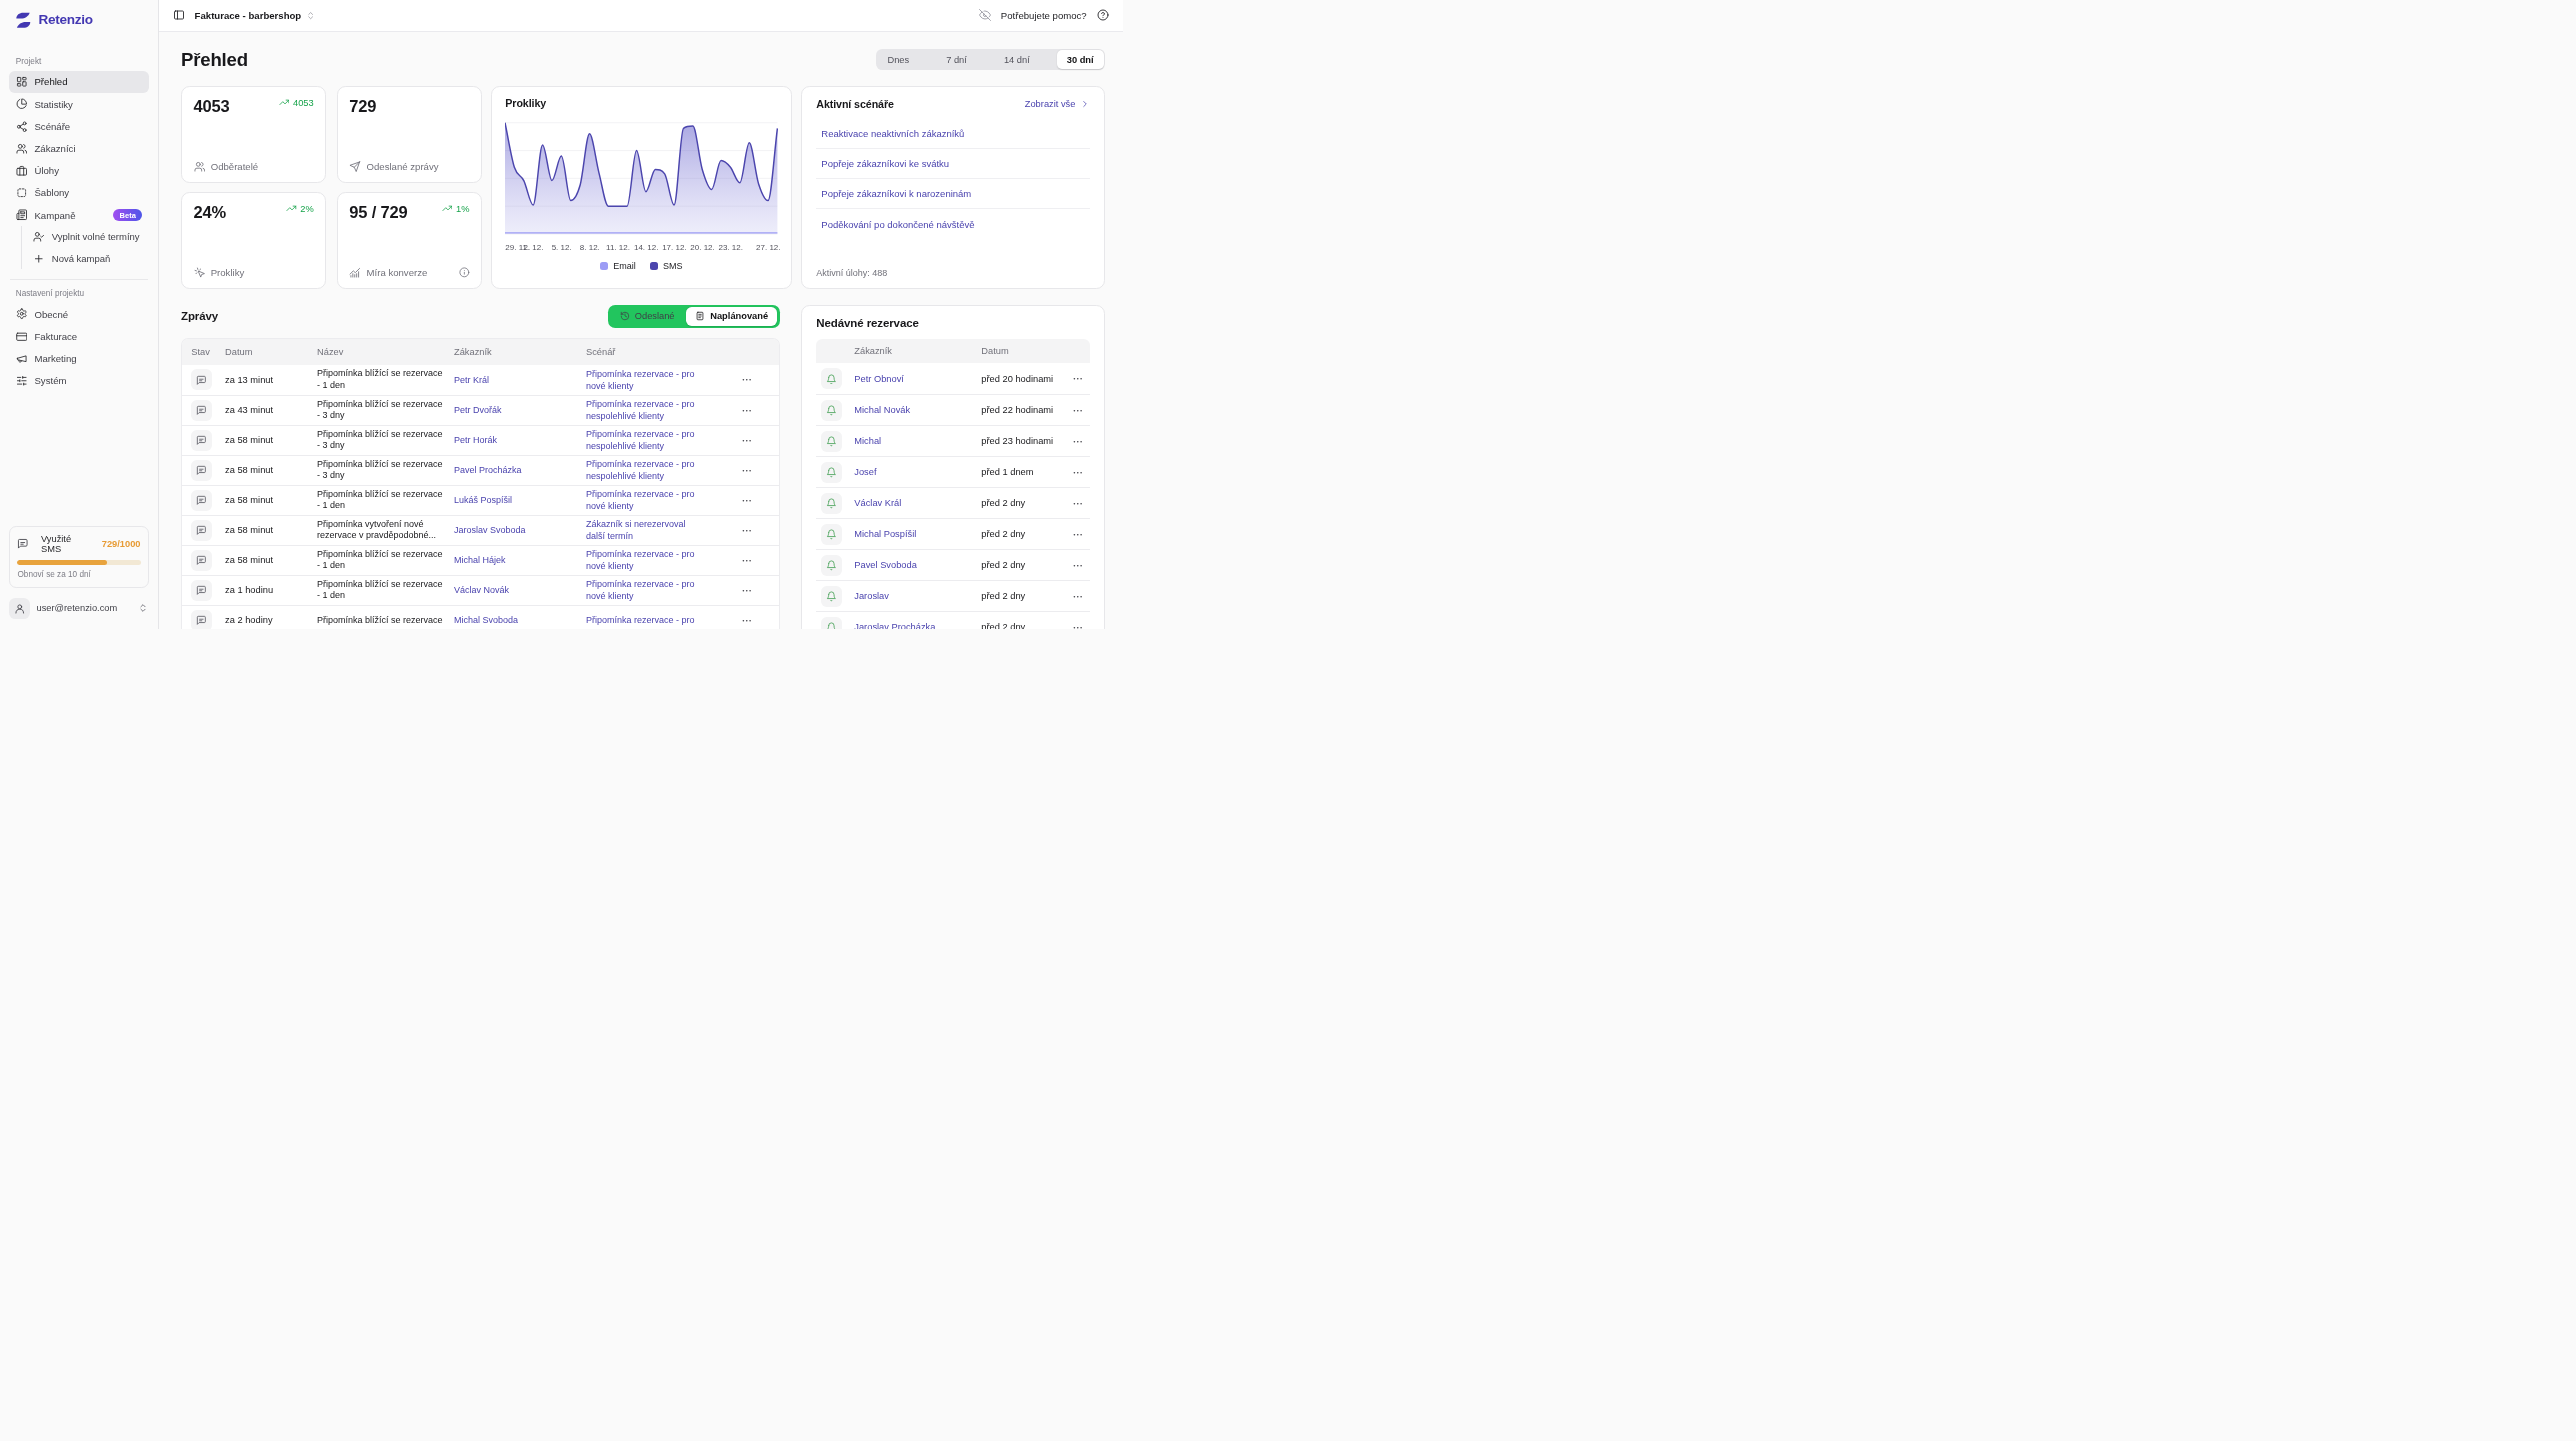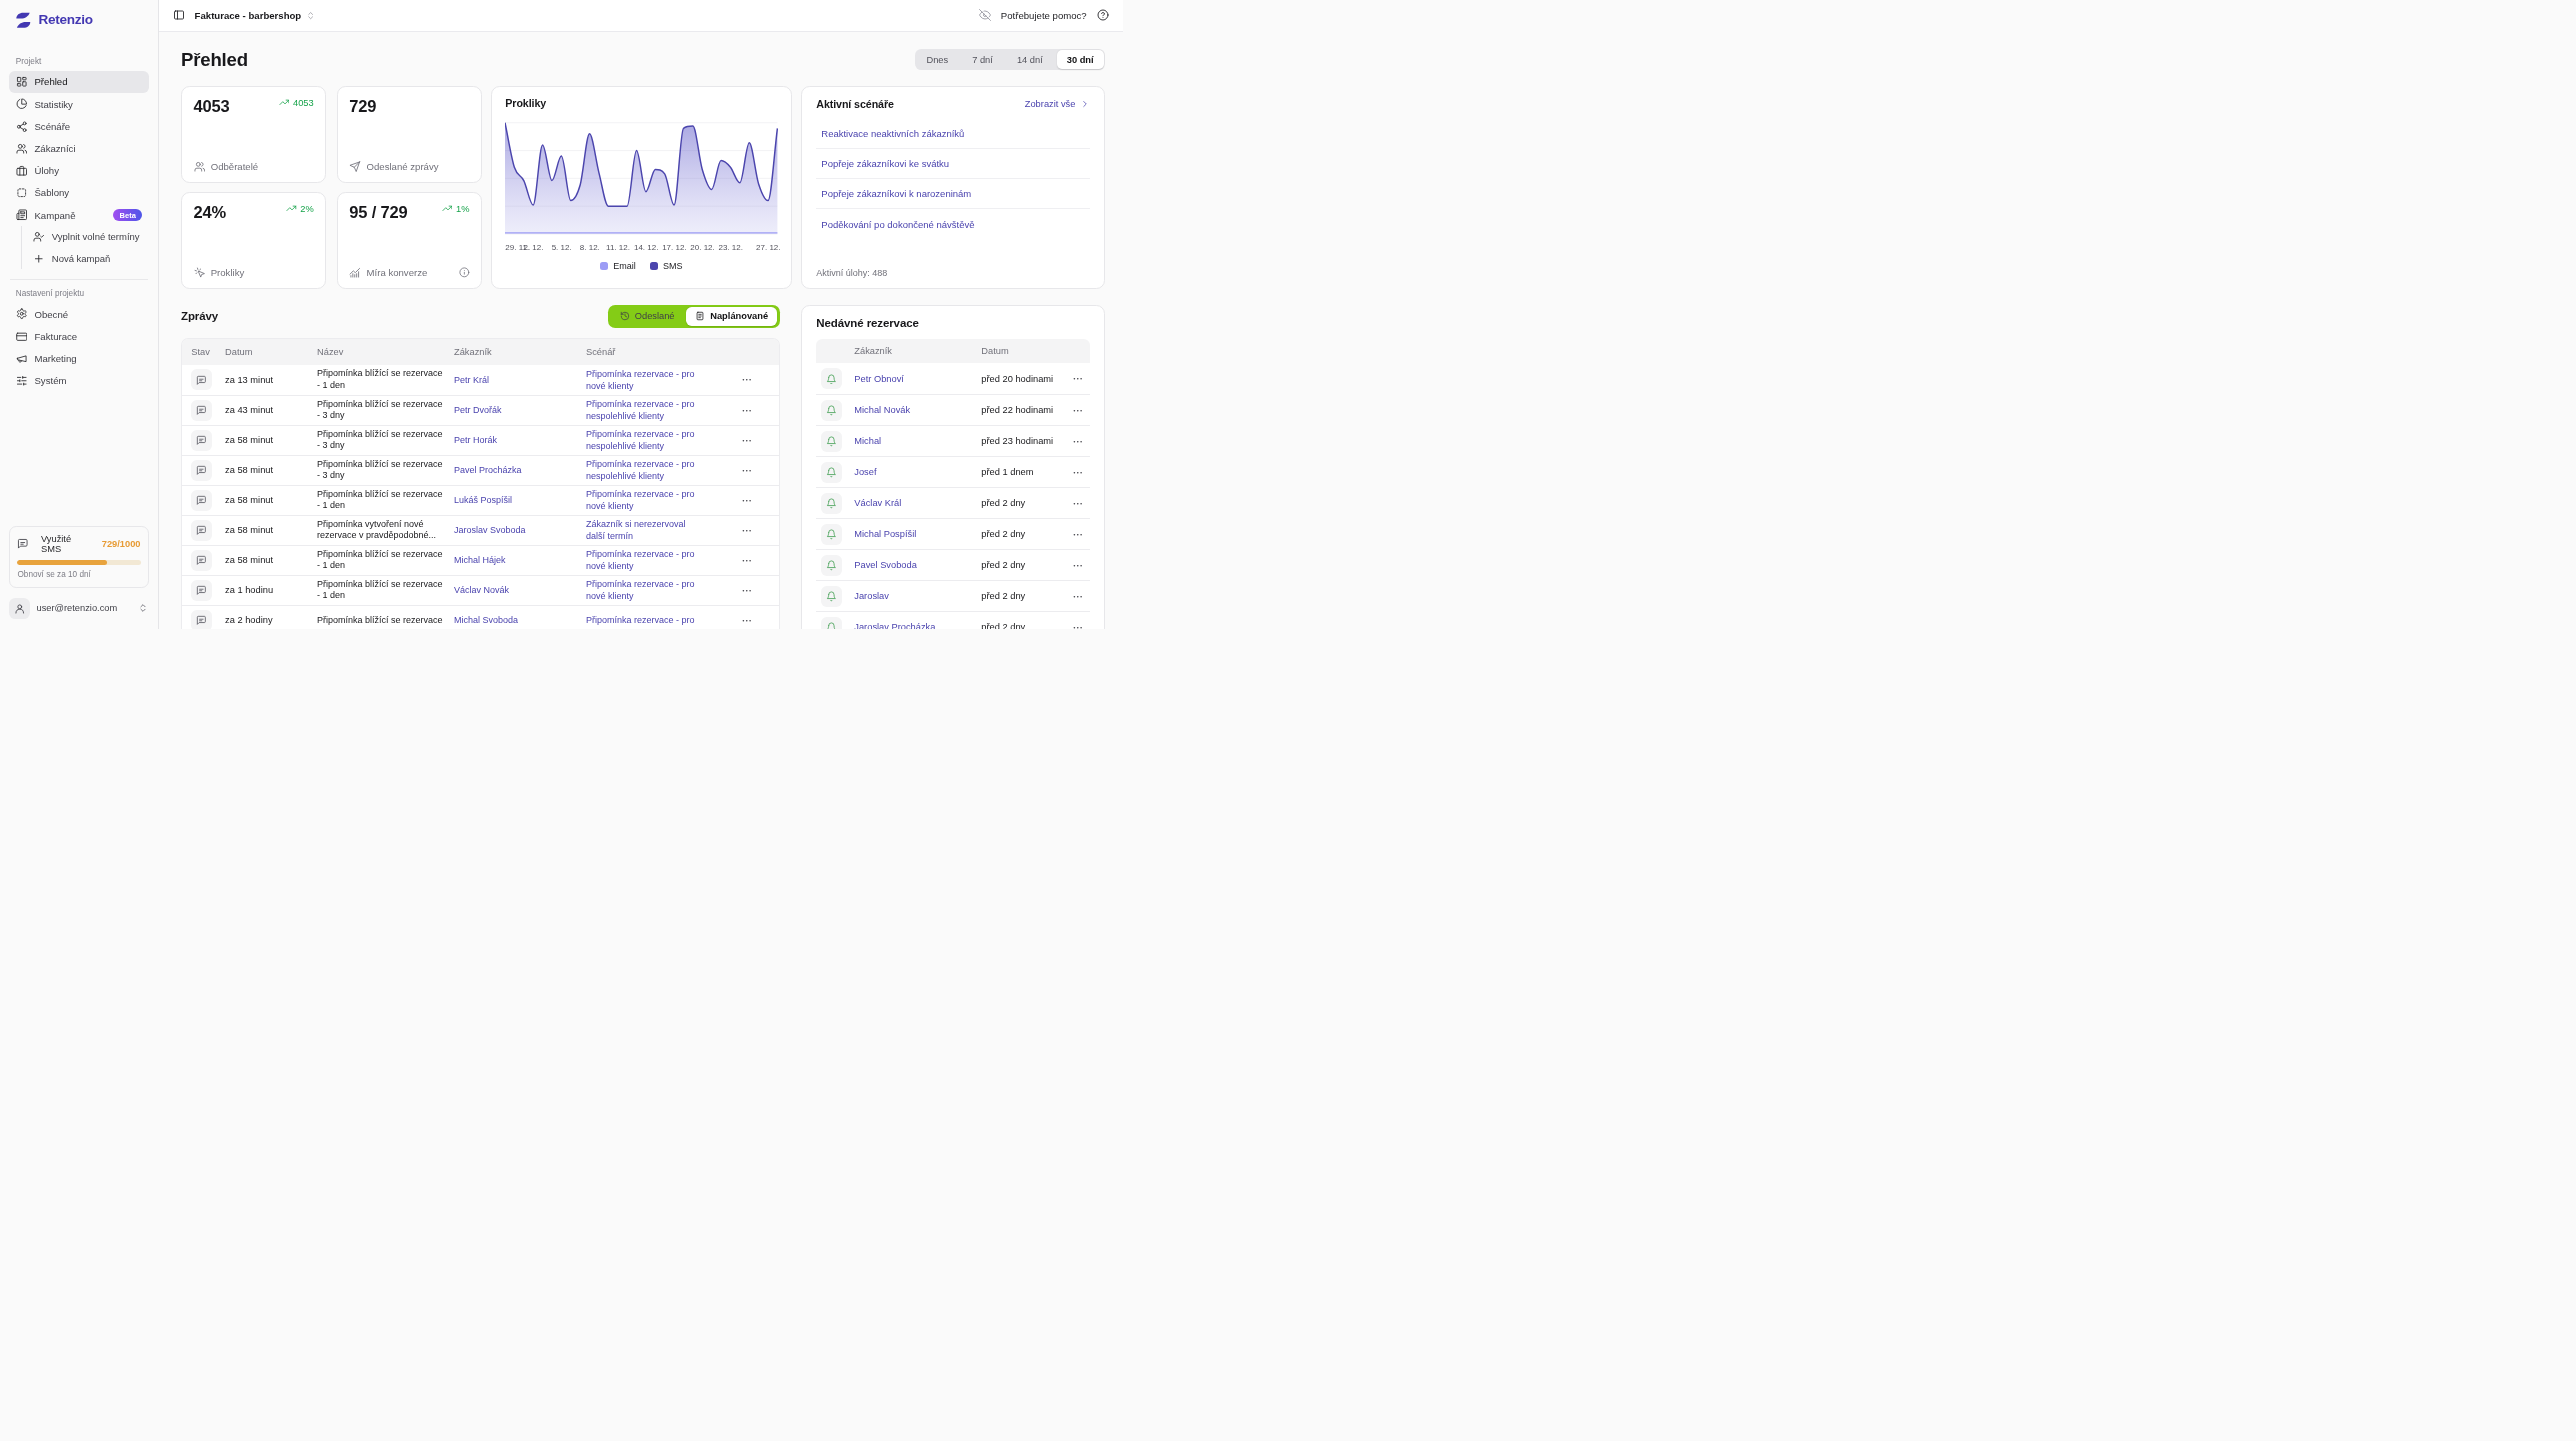--- a/index.html
+++ b/index.html
@@ -48,21 +48,21 @@
   .ws { display:flex; align-items:center; gap:5px; font-weight:600; font-size:9.6px; cursor:pointer; }
   .ws .chev { color:#8a8a93; }
   .tb-right { margin-left:auto; display:flex; align-items:flex-end; gap:10px; }
   .tb-right .eye { color:#9a9aa3; cursor:pointer; }
   .help-text { font-size:9.6px; color:#232327; cursor:pointer; }
   .help-circ { color:#232327; cursor:pointer; display:flex; }
 
   .content { flex:1; padding:17px 18px 0 22px; min-height:0; }
   .page-head { display:flex; align-items:center; justify-content:space-between; margin-bottom:15.8px; }
   .page-title { font-size:18.6px; font-weight:700; letter-spacing:-0.2px; }
-  .range { background:#e6e6e9; border-radius:6.4px; padding:1.4px; display:flex; gap:4px; }
+  .range { background:#e6e6e9; border-radius:6.4px; padding:1.4px; display:flex; gap:17px; }
   .range-btn { padding:4.3px 10px; border:none; background:transparent; font:inherit; font-size:9.3px;
                color:#52525b; border-radius:5px; cursor:pointer; white-space:nowrap; }
   .range-btn.active { background:#fff; color:#121214; font-weight:600; box-shadow:0 0.7px 1.4px rgba(0,0,0,.14); }
 
   .card { background:#fff; border:0.7px solid #e7e7ea; border-radius:8.6px; }
 
   .row1 { display:grid; grid-template-columns:301px 1fr 304px; gap:9.3px; height:203px; margin-bottom:15.8px; }
   .stats-grid { display:grid; grid-template-columns:1fr 1fr; grid-template-rows:1fr 1fr; gap:9.3px 10.7px; }
   .stat { padding:10px 11.5px; display:flex; flex-direction:column; justify-content:space-between; }
   .stat-top { display:flex; align-items:flex-start; justify-content:space-between; }
@@ -88,21 +88,21 @@
   .scen-link { display:flex; align-items:center; gap:4.3px; color:#4a43ae; font-size:9.3px; font-weight:500; cursor:pointer; }
   .scen-list { margin-top:9.3px; }
   .scen-item { height:30px; display:flex; align-items:center; padding-left:5px; color:#4a43ae;
                font-size:9.5px; font-weight:500; border-bottom:0.7px solid #efeff2; cursor:pointer; }
   .scen-item:last-child { border-bottom:none; }
   .scen-foot { margin-top:auto; color:#71717a; font-size:9px; }
 
   .row2 { display:grid; grid-template-columns:1fr 304px; gap:21.5px; align-items:start; }
   .msg-head { display:flex; align-items:center; justify-content:space-between; }
   .section-title { font-size:11.5px; font-weight:700; letter-spacing:-0.1px; }
-  .toggle { background:#84cc16; border-radius:7.2px; padding:2.1px; display:flex; gap:2.1px; }
+  .toggle { background:#22c55e; border-radius:7.2px; padding:2.1px; display:flex; gap:2.1px; }
   .toggle-btn { display:flex; align-items:center; gap:5px; padding:4.3px 9.3px; border:none; background:transparent;
                 font:inherit; font-size:9.3px; color:#3f3f46; font-weight:500; border-radius:5.7px; cursor:pointer; }
   .toggle-btn.active { background:#fff; color:#121214; font-weight:600; box-shadow:0 0.7px 1.4px rgba(0,0,0,.14); }
 
   .msg-table { margin-top:10px; border:0.7px solid #ececef; border-bottom:none; border-radius:7.2px 7.2px 0 0; overflow:hidden; }
   .mt-head, .mt-row { display:grid; grid-template-columns:43px 92px 137px 132px 128px 1fr; align-items:center; }
   .mt-head { background:#f4f4f5; height:26px; color:#71717a; font-size:9.3px; }
   .mt-head .hc:first-child { padding-left:9.3px; }
   .mt-row { background:#fff; height:30px; border-top:0.7px solid #ececef; }
   .mt-row:first-child { border-top:none; }

